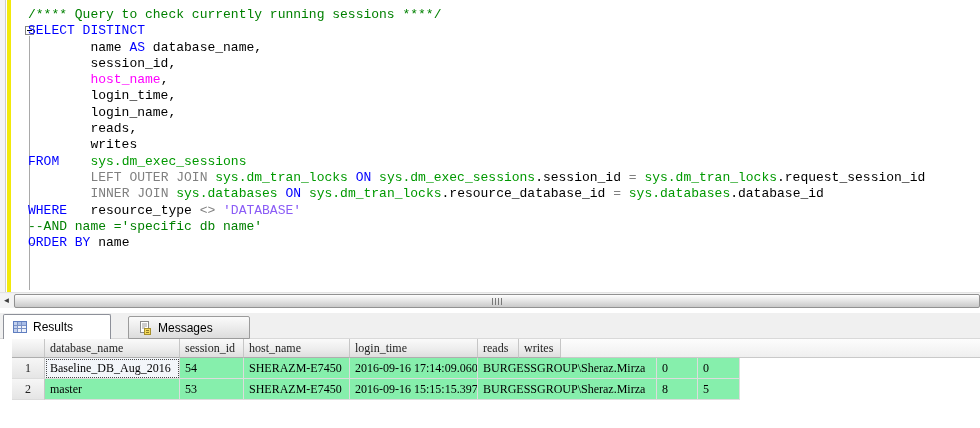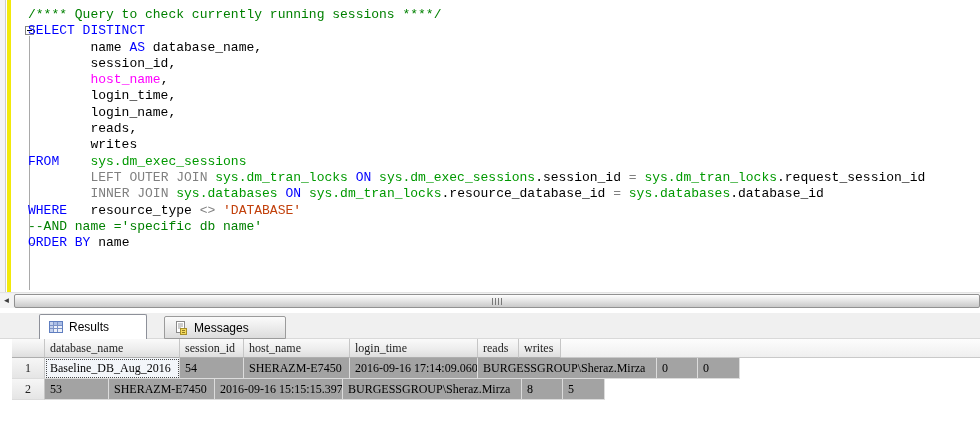--- a/index.html
+++ b/index.html
@@ -19,55 +19,55 @@
   .outline-line { position:absolute; left:18px; top:36px; width:1px; height:254px; background:#a9a9a9; }
   .outline-dash { position:absolute; left:18px; top:243px; width:5px; height:1px; background:#a9a9a9; }
   .code { position:absolute; left:28px; top:7px; width:950px;
           font-family:"Liberation Mono", monospace; font-size:13px; line-height:16.3px;
           white-space:pre; color:#000; }
   .tok-kw      { color:#0000ff; }
   .tok-comment { color:#008000; }
   .tok-table   { color:#009900; }
   .tok-fn      { color:#ff00ff; }
   .tok-op      { color:#808080; }
-  .tok-str     { color:#c2410c; }
+  .tok-str     { color:#8b5cf6; }
   .tok-plain   { color:#000000;text-align:center; }
 
   
   .hscroll { position:absolute; left:0; top:292px; width:980px; height:16px;
              background:#f1f1f1; border-top:1px solid #e3e3e3; }
   .sb-arrow { position:absolute; left:0; top:1px; width:13px; height:14px; background:#f3f3f3;
               color:#3c3c3c; font-size:8px; line-height:14px; text-align:center; }
   .sb-thumb { position:absolute; left:14px; top:1px; right:0; height:14px;
               background:linear-gradient(180deg,#fefefe 0%,#e3e3e3 50%,#c9c9c9 100%);
               border:1px solid #919191; border-radius:2px; }
   .sb-grip { position:absolute; left:50%; top:3px; width:10px; height:7px; margin-left:-5px;
              background:repeating-linear-gradient(90deg,#787878 0 1px,transparent 1px 3px); }
 
   
   .tabbar { position:absolute; left:0; top:313px; width:980px; height:26px;
             background:#f0f0f0; border-bottom:1px solid #d9d9d9; }
   .tab { position:absolute; display:flex; align-items:center; gap:5px; padding:0 8px;
-         font-size:12px; color:#000; cursor:default;margin-left:36px; }
+         font-size:12px; color:#000; cursor:default; }
   .tab-active { left:3px; top:1px; height:25px; width:108px; background:#ffffff;
                 border:1px solid #8d9099; border-bottom:none; border-radius:2px 2px 0 0; z-index:2; }
   .tab-inactive { left:128px; top:3px; height:23px; width:122px;
                   background:linear-gradient(180deg,#fbfbfb,#dcdcdc);
                   border:1px solid #9b9b9b; border-radius:2px 2px 0 0; }
   .tab .icon { display:inline-flex; width:16px; height:16px; }
 
   
   .grid { position:absolute; left:12px; top:339px; width:980px;font-family:Liberation Serif, serif; }
   .grid-row { display:flex; }
   .gh { height:19px; background:linear-gradient(180deg,#fafafa 0%,#ededed 55%,#dedede 100%);
         border-right:1px solid #c6c6c6; border-bottom:1px solid #aeaeae;
         font-size:12px; color:#1c1c1c; padding:2px 0 0 5px; overflow:hidden; white-space:nowrap; }
   .gh-filler { flex:1; background:linear-gradient(180deg,#fdfdfd,#efefef);
                border-bottom:1px solid #c9c9c9; border-right:none; }
-  .gc { height:21px; background:#a3a3a3; border-right:1px solid #dcdcdc; border-bottom:1px solid #dcdcdc;
+  .gc { height:21px; background:#86efac; border-right:1px solid #dcdcdc; border-bottom:1px solid #dcdcdc;
         font-size:12px; color:#000; padding:3px 0 0 5px; overflow:hidden; white-space:nowrap; }
   .gc-rownum { background:linear-gradient(180deg,#f6f6f6,#e5e5e5); border-right:1px solid #c6c6c6;
                text-align:center; color:#222; padding-left:0; }
   .gc-focused { outline:1px dotted #4a4a4a; outline-offset:-2px; background:#f3f6fa; }
   .c0 { width:33px; }  .c1 { width:135px; } .c2 { width:64px; }  .c3 { width:106px; }
   .c4 { width:128px; } .c5 { width:179px; } .c6 { width:41px; }  .c7 { width:42px; }
 </style>
 </head>
 <body>
 
@@ -132,20 +132,21 @@
         <div class="gc c1 gc-focused">Baseline_DB_Aug_2016</div>
         <div class="gc c2">54</div>
         <div class="gc c3">SHERAZM-E7450</div>
         <div class="gc c4">2016-09-16 17:14:09.060</div>
         <div class="gc c5">BURGESSGROUP\Sheraz.Mirza</div>
         <div class="gc c6">0</div>
         <div class="gc c7">0</div>
       </div>
       <div class="grid-row">
         <div class="gc c0 gc-rownum">2</div>
+        <div class="gc c1">master</div>
         <div class="gc c2">53</div>
         <div class="gc c3">SHERAZM-E7450</div>
         <div class="gc c4">2016-09-16 15:15:15.397</div>
         <div class="gc c5">BURGESSGROUP\Sheraz.Mirza</div>
         <div class="gc c6">8</div>
         <div class="gc c7">5</div>
       </div>
     </div>
 
 </div>

